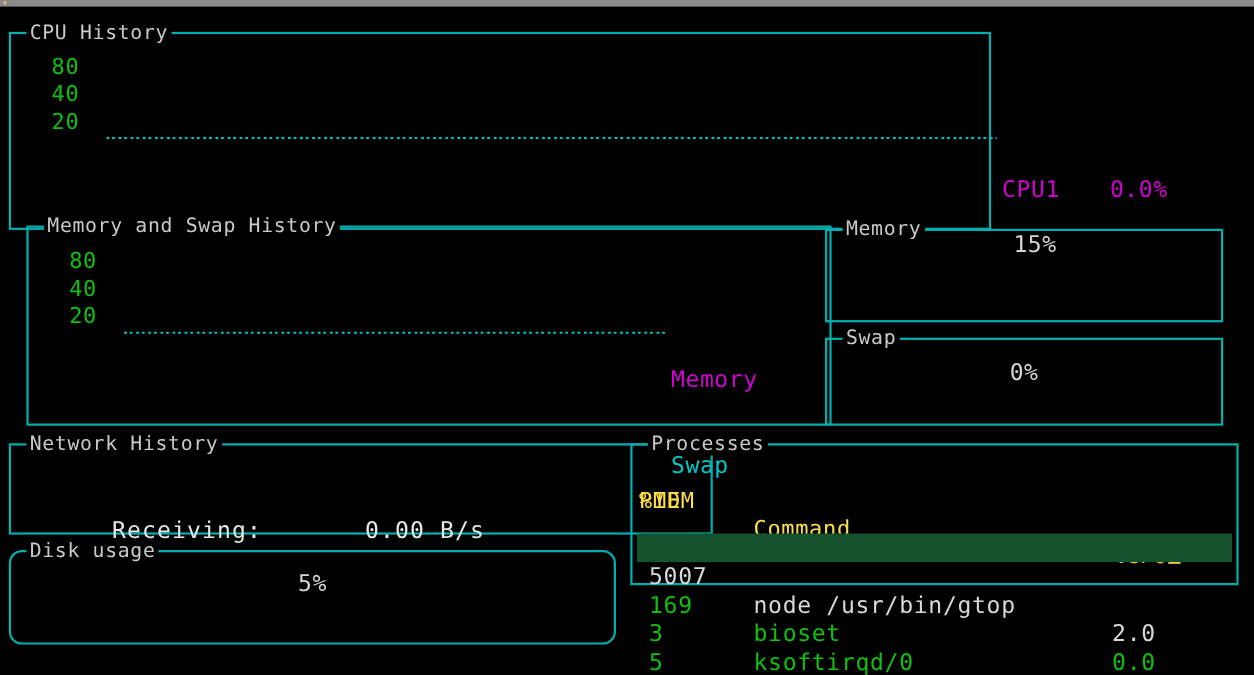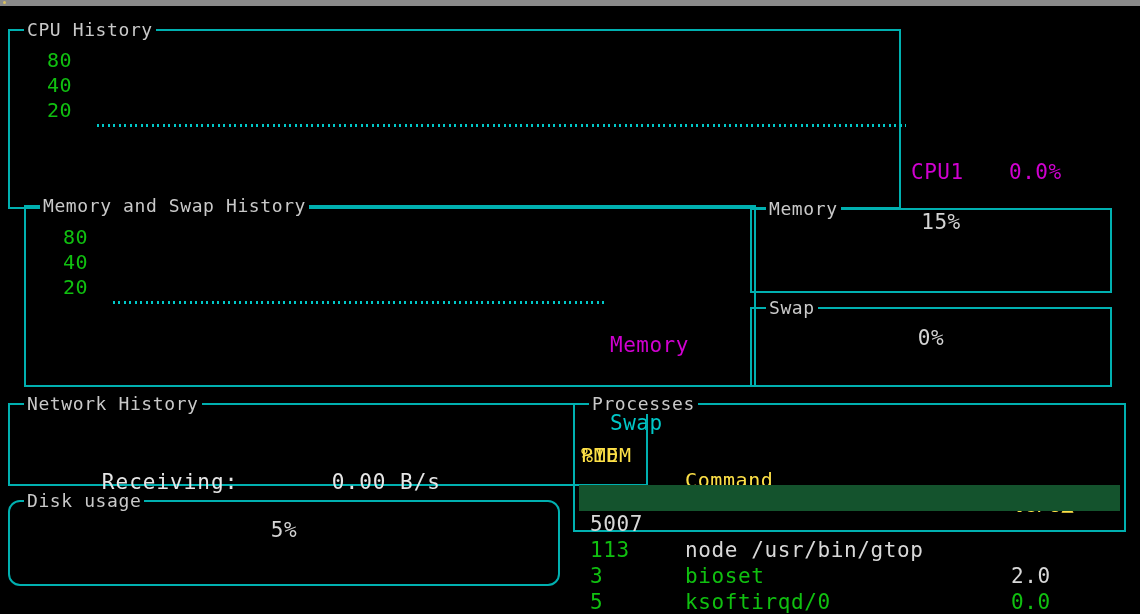--- a/index.html
+++ b/index.html
@@ -223,21 +223,21 @@
       <span class="c-mem">%MEM</span>
     </div>
 
     <div class="proc-rows">
       <div class="proc-row selected">
         <span class="p-pid">5007</span>
         <span class="p-cmd">node /usr/bin/gtop</span>
         <span class="p-cpu">2.0</span>
       </div>
       <div class="proc-row">
-        <span class="p-pid">113</span>
+        <span class="p-pid">169</span>
         <span class="p-cmd">bioset</span>
         <span class="p-cpu">0.0</span>
       </div>
       <div class="proc-row">
         <span class="p-pid">3</span>
         <span class="p-cmd">ksoftirqd/0</span>
         
       </div>
       <div class="proc-row">
         <span class="p-pid">5</span>

